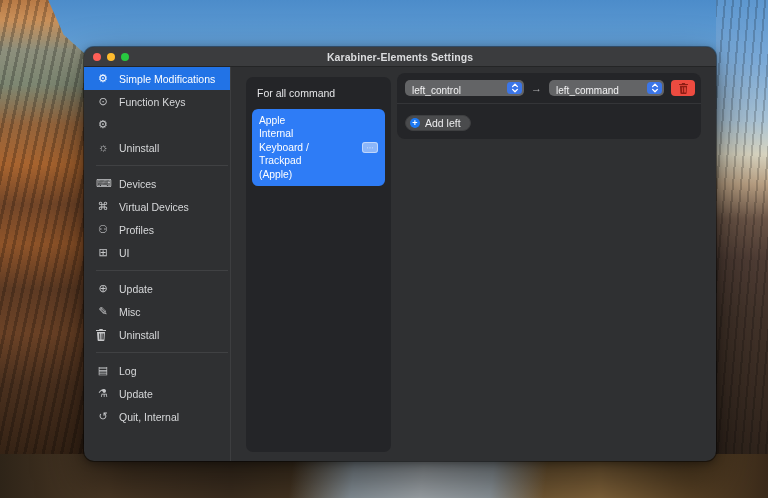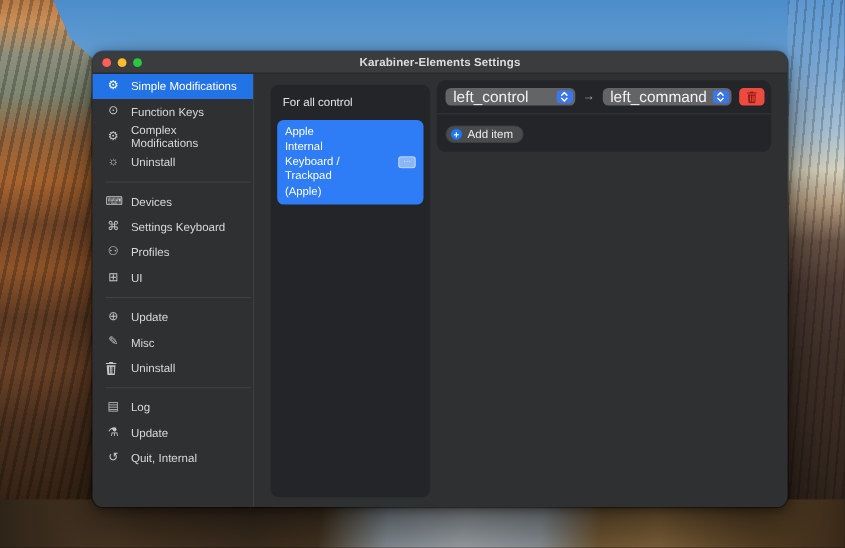--- a/index.html
+++ b/index.html
@@ -59,22 +59,22 @@
     font-size:10.3px;line-height:1.3;color:#e4e5e7;}
   .device-item.selected{background:#2e7cf6;color:#fff;gap:48px;}
   .kb-chip{margin-left:auto;flex:0 0 auto;width:16px;height:11px;border-radius:3px;
     background:#8cb6f9;box-shadow:inset 0 0 0 1px rgba(255,255,255,.45);
     display:flex;align-items:center;justify-content:center;color:#eef4ff;font-size:7px;line-height:1;}
 
   
   .main{flex:1;min-width:0;padding:6px 15px 0 6px;}
   .group-box{background:#242528;border-radius:8px;overflow:hidden;}
   .map-row{display:flex;align-items:center;gap:7px;padding:7px 6px 7px 8px;}
-  .popup{height:16px;background:#636466;border-radius:5px;display:flex;align-items:flex-start;
-    font-size:14px;color:#f2f2f3;padding:0 22px 0 7px;position:relative;box-sizing:border-box;}
+  .popup{height:16px;background:#636466;border-radius:5px;display:flex;align-items:flex-end;
+    font-size:10px;color:#f2f2f3;padding:0 22px 0 7px;position:relative;box-sizing:border-box;}
   .popup.from{width:124px;}
   .popup.to{width:120px;}
   .chev{position:absolute;right:2px;top:2px;bottom:2px;width:15px;background:#3c76e8;border-radius:3.5px;
     display:flex;align-items:center;justify-content:center;}
   .arrow{color:#b4b5b7;font-size:11px;flex:0 0 auto;}
   .trash-btn{margin-left:auto;width:25px;height:16px;background:#ed4b40;border-radius:4px;
     display:flex;align-items:center;justify-content:center;}
   .box-hr{height:1px;background:#343538;}
   .add-row{padding:8px;}
   .add-btn{display:inline-flex;align-items:center;gap:5px;height:16px;padding:0 9px 0 4px;
@@ -107,36 +107,35 @@
         <div class="side-item selected">
           <span class="glyph">⚙</span>
           <span>Simple Modifications</span>
         </div>
         <div class="side-item">
           <span class="glyph">⊙</span>
           <span>Function Keys</span>
         </div>
         <div class="side-item">
           <span class="glyph">⚙</span>
-          <span>Complex Modifications</span>
         </div>
         <div class="side-item">
           <span class="glyph">☼</span>
           <span>Uninstall</span>
         </div>
 
         <div class="side-sep"></div>
 
         <div class="side-item">
           <span class="glyph">⌨</span>
           <span>Devices</span>
         </div>
         <div class="side-item">
           <span class="glyph">⌘</span>
-          <span>Settings Keyboard</span>
+          <span>Virtual Devices</span>
         </div>
         <div class="side-item">
           <span class="glyph">⚇</span>
           <span>Profiles</span>
         </div>
         <div class="side-item">
           <span class="glyph">⊞</span>
           <span>UI</span>
         </div>
 
@@ -171,21 +170,21 @@
         </div>
         <div class="side-item">
           <span class="glyph">↺</span>
           <span>Quit, Internal</span>
         </div>
       </div>
 
       <div class="device-col">
         <div class="device-list">
           <div class="device-all">
-            <span>For all control</span>
+            <span>For all command</span>
           </div>
           <div class="device-item selected">
             <span>
               <span>Apple Internal Keyboard /</span><br>
               <span>Trackpad (Apple)</span>
             </span>
             <span class="kb-chip">⋯</span>
           </div>
         </div>
       </div>
@@ -215,21 +214,21 @@
                 <svg class="tsvg" width="9" height="11" viewBox="0 0 10 12">
                     <path fill="#8f1d14" d="M3.5 0h3l.5 1H10v1H0V1h3L3.5 0zM1 3h8l-.6 8.2c0 .5-.4.8-.9.8H2.5c-.5 0-.9-.3-.9-.8L1 3zm2.2 1.5l.2 6h.9l-.2-6h-.9zm2.3 0v6h.9v-6h-.9zm2.3 0l-.2 6h-.9l.2-6h.9z" fill-rule="evenodd"></path>
                   </svg>
               </span>
             </div>
           </div>
           <div class="box-hr"></div>
           <div class="add-row">
             <div class="add-btn">
               <span class="plus-circle">+</span>
-              <span>Add item</span>
+              <span>Add left</span>
             </div>
           </div>
         </div>
       </div>
 
     </div>
   </div>
 </div>
 
 </body></html>

